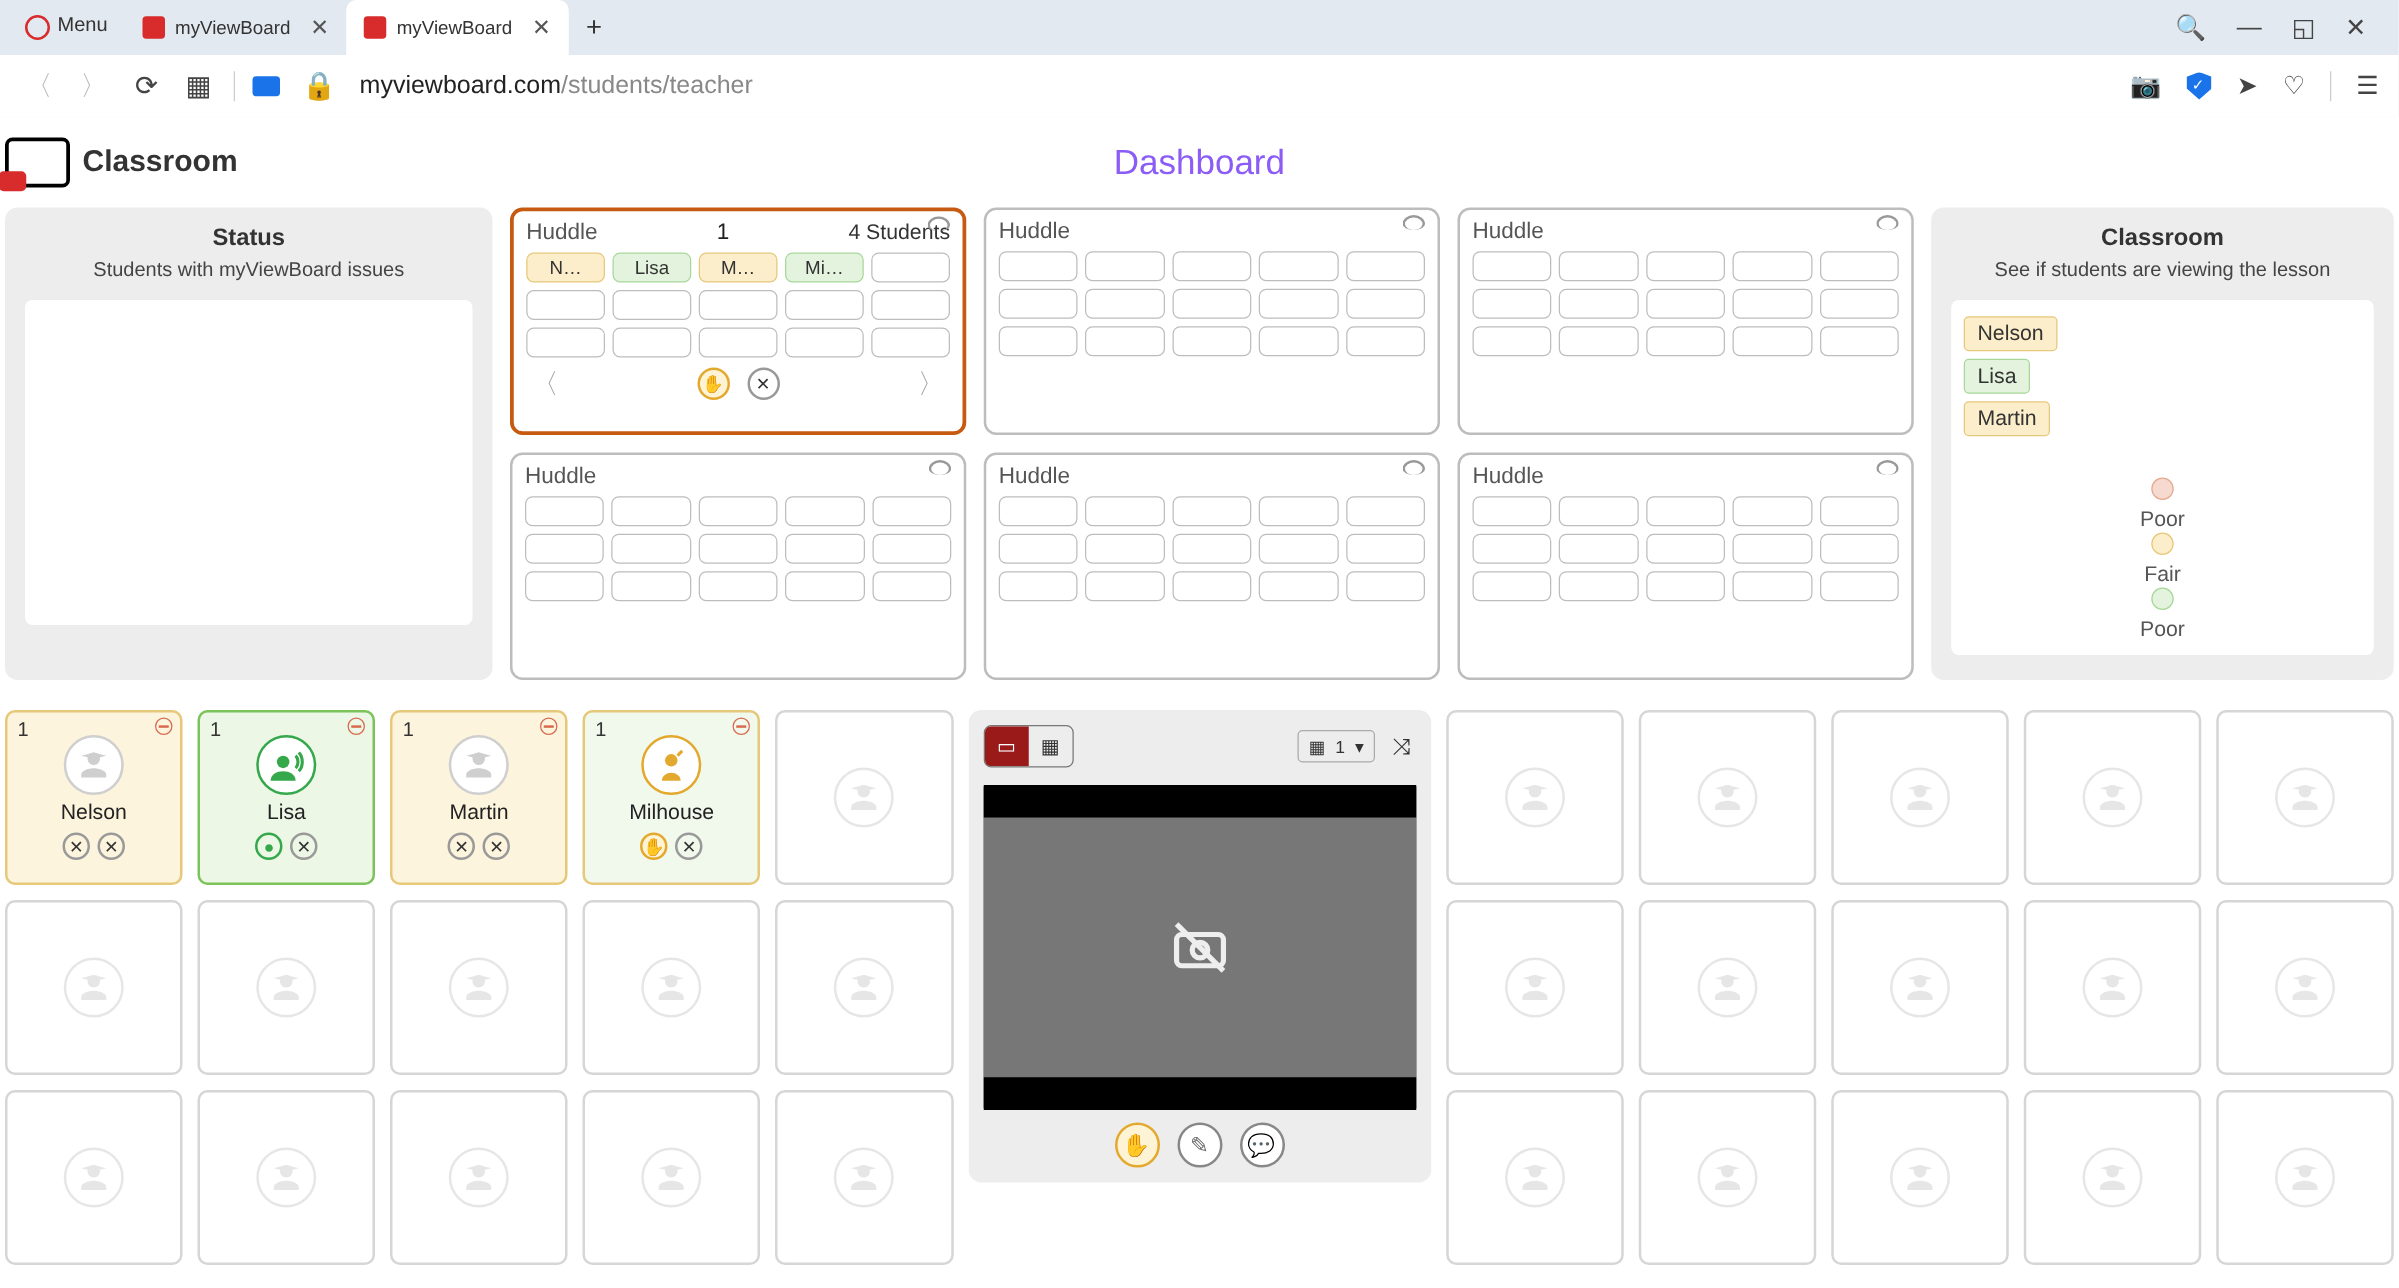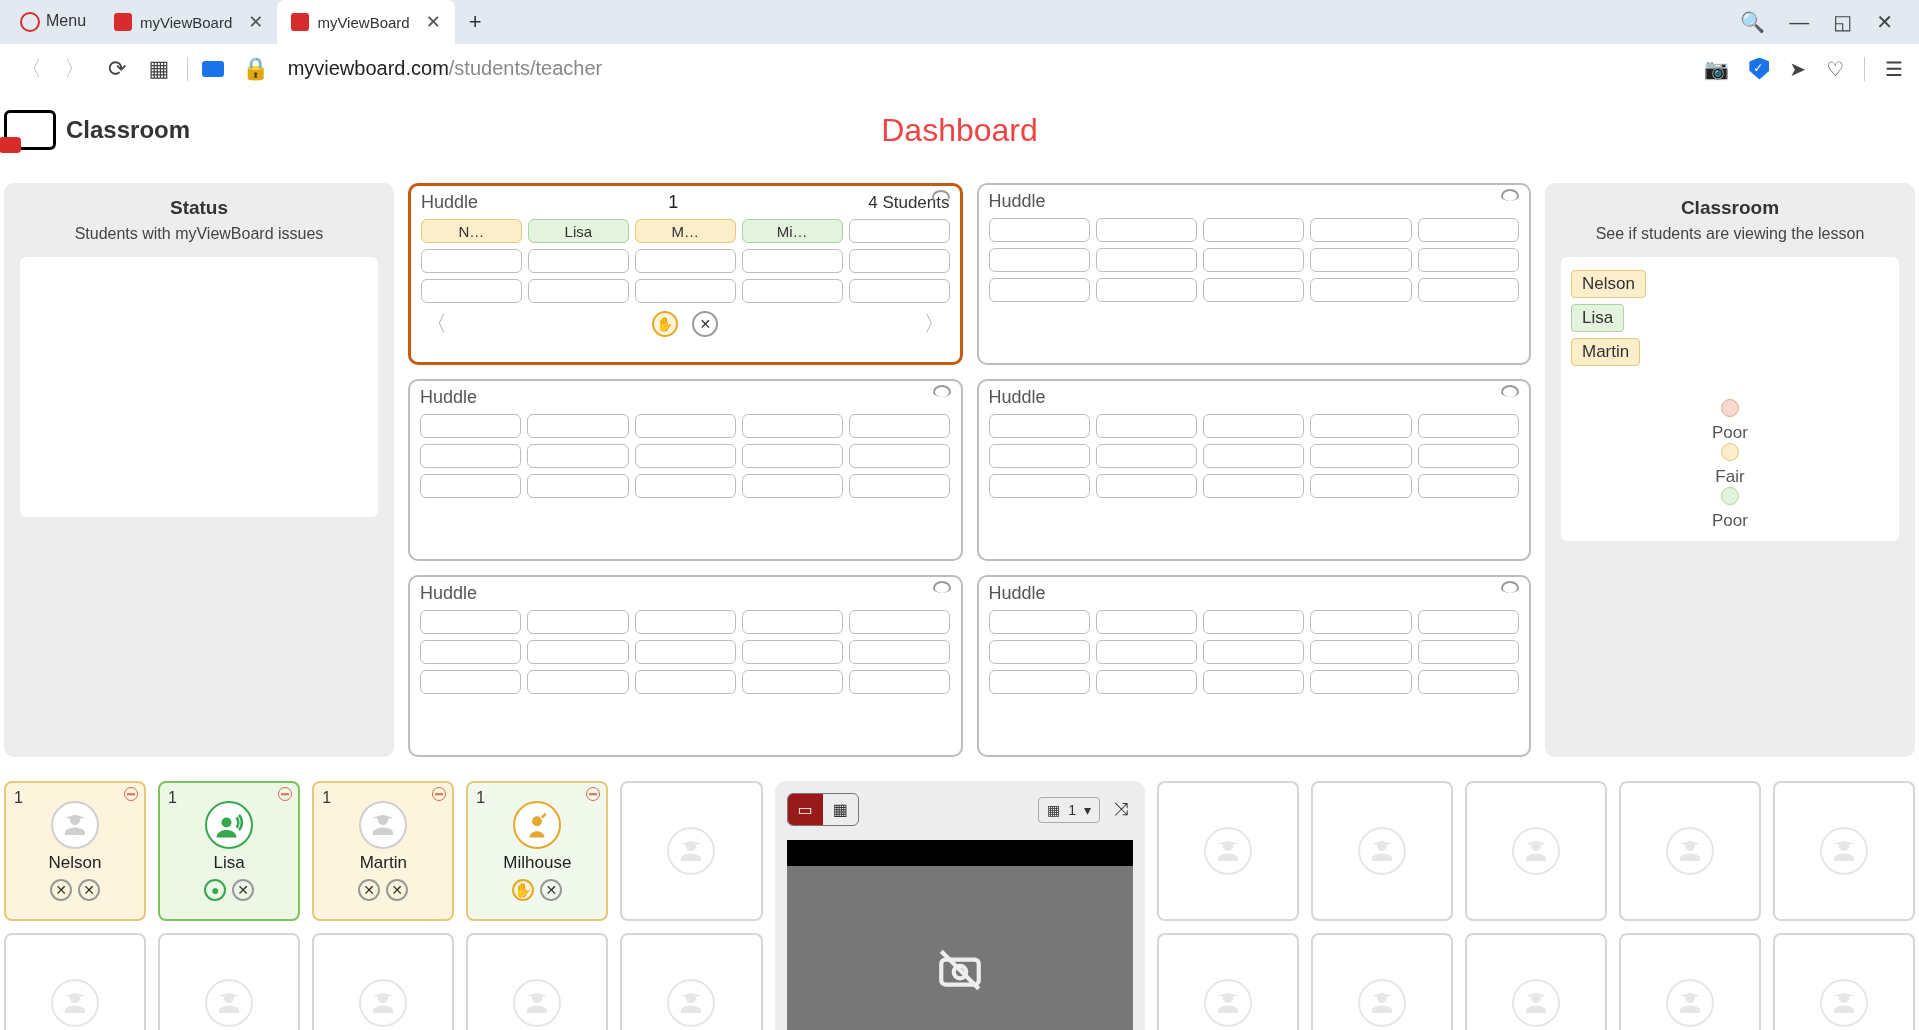--- a/index.html
+++ b/index.html
@@ -26,30 +26,30 @@
   .addr-right { margin-left: auto; display: flex; gap: 20px; align-items: center; font-size: 20px; color: #444; }
   .vsep { width: 1px; height: 24px; background: #ccc; }
 
   
   .page { padding: 8px 4px; }
   .page-head { display: flex; align-items: center; height: 56px; }
   .logo { display: flex; align-items: center; gap: 10px; }
   .logo-mark { width: 52px; height: 40px; border: 3px solid #000; border-radius: 6px; position: relative; }
   .logo-mark::after { content: ""; position: absolute; left: -8px; bottom: -6px; background: #d82b2b; color: #fff; font-size: 10px; width: 22px; height: 16px; border-radius: 4px; }
   .logo-title { font-size: 24px; font-weight: 700; }
-  .page-title { position: absolute; left: 50%; transform: translateX(-50%); font-size: 32px; color: #ef4444; }
+  .page-title { position: absolute; left: 50%; transform: translateX(-50%); font-size: 28px; color: #8b5cf6; }
 
   
-  .upper { display: grid; grid-template-columns: 390px 1fr 370px; gap: 14px; margin-top: 25px; }
+  .upper { display: grid; grid-template-columns: 390px 1fr 370px; gap: 14px; margin-top: 8px; }
   .panel { background: #ededed; border-radius: 10px; padding: 14px 16px 20px; }
   .panel h3 { text-align: center; font-size: 19px; font-weight: 600; margin-bottom: 6px; }
   .panel-sub { text-align: center; font-size: 16px; color: #444; }
   .status-box { background: #fff; border-radius: 6px; margin-top: 14px; height: 260px; }
 
-  .huddle-grid { display: grid; grid-template-columns: repeat(2, 1fr); grid-template-rows: repeat(2, 1fr); gap: 14px; }
+  .huddle-grid { display: grid; grid-template-columns: repeat(3, 1fr); grid-template-rows: repeat(2, 1fr); gap: 14px; }
   .huddle { border: 2px solid #bdbdbd; border-radius: 10px; padding: 6px 10px 8px; background: #fff; position: relative; height: 182px; }
   .huddle.active { border-color: #c65a10; border-width: 3px; }
   .huddle-head { display: flex; align-items: center; font-size: 18px; color: #555; margin-bottom: 6px; gap: 8px; }
   .huddle-head .num { flex: 1; text-align: center; color: #222; }
   .huddle-head .count { font-size: 17px; color: #333; }
   .huddle .lasso { position: absolute; top: 4px; right: 10px; width: 18px; height: 12px; border: 2px solid #999; border-radius: 50% 50% 50% 50% / 60% 60% 40% 40%; border-bottom: none; }
   .slot-rows { display: flex; flex-direction: column; gap: 6px; }
   .slot-row { display: flex; gap: 6px; }
   .slot { flex: 1; height: 24px; border: 1.5px solid #bdbdbd; border-radius: 6px; background: #fff; font-size: 15px; display: flex; align-items: center; justify-content: center; overflow: hidden; }
   .slot.yellow { background: #fceecb; border-color: #e6c87a; }

